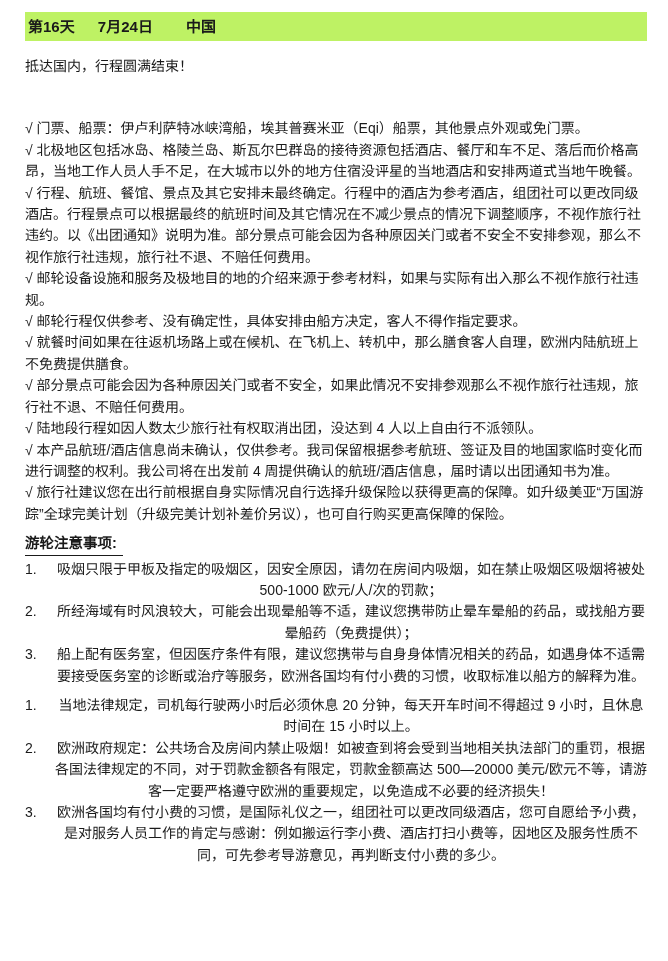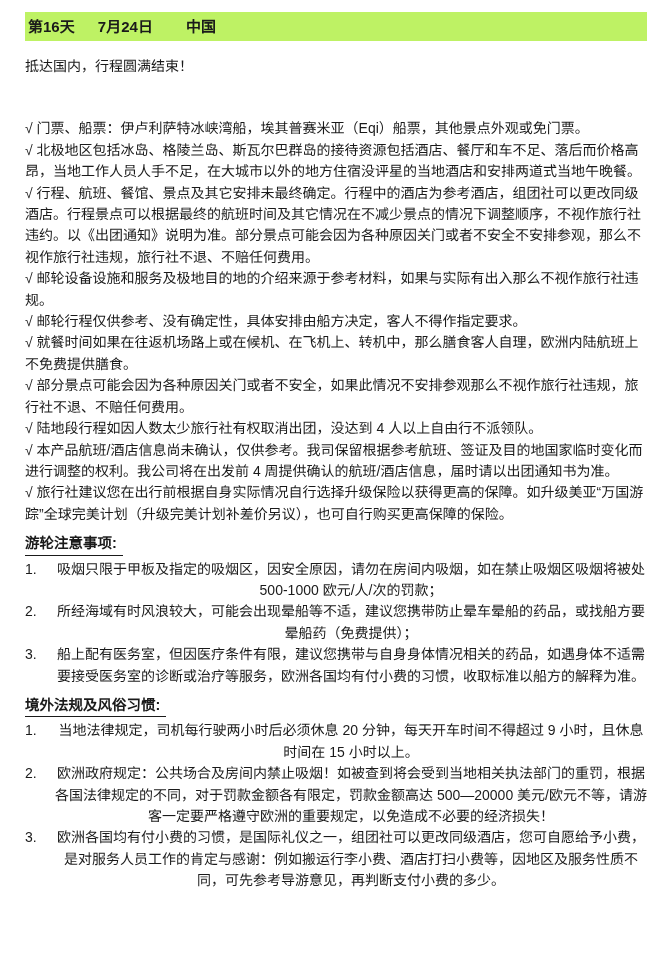--- a/index.html
+++ b/index.html
@@ -98,21 +98,20 @@
         <div class="num-item">
           <span class="num">2.</span>
           <span class="txt">所经海域有时风浪较大，可能会出现晕船等不适，建议您携带防止晕车晕船的药品，或找船方要晕船药（免费提供）；</span>
         </div>
         <div class="num-item">
           <span class="num">3.</span>
           <span class="txt">船上配有医务室，但因医疗条件有限，建议您携带与自身身体情况相关的药品，如遇身体不适需要接受医务室的诊断或治疗等服务，欧洲各国均有付小费的习惯，收取标准以船方的解释为准。</span>
         </div>
       </section>
       <section class="doc-section">
-        <div class="section-title"><span class="title-text">境外法规及风俗习惯: </span></div>
         <div class="num-item">
           <span class="num">1.</span>
           <span class="txt">当地法律规定，司机每行驶两小时后必须休息 20 分钟，每天开车时间不得超过 9 小时，且休息时间在 15 小时以上。</span>
         </div>
         <div class="num-item">
           <span class="num">2.</span>
           <span class="txt">欧洲政府规定：公共场合及房间内禁止吸烟！如被查到将会受到当地相关执法部门的重罚，根据各国法律规定的不同，对于罚款金额各有限定，罚款金额高达 500—20000 美元/欧元不等，请游客一定要严格遵守欧洲的重要规定，以免造成不必要的经济损失！</span>
         </div>
         <div class="num-item">
           <span class="num">3.</span>

